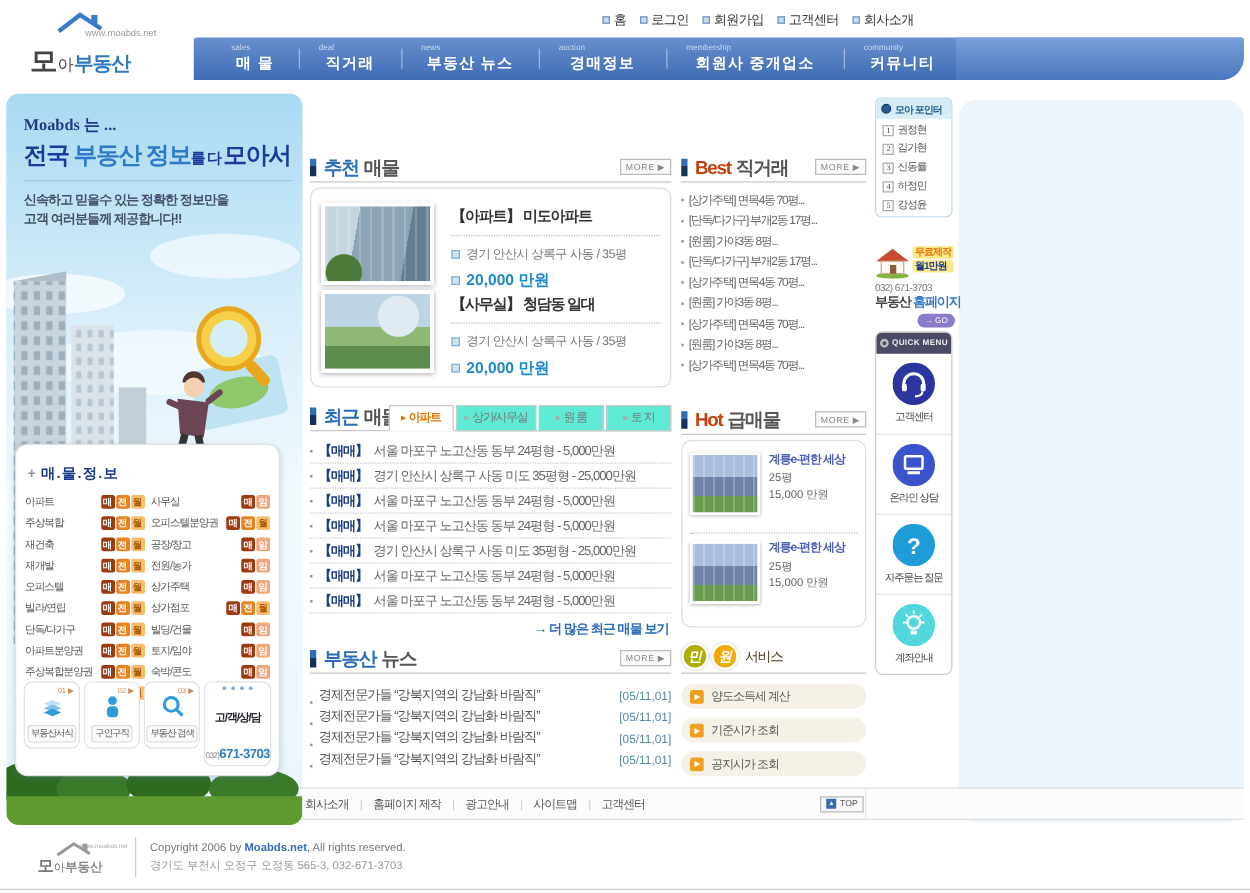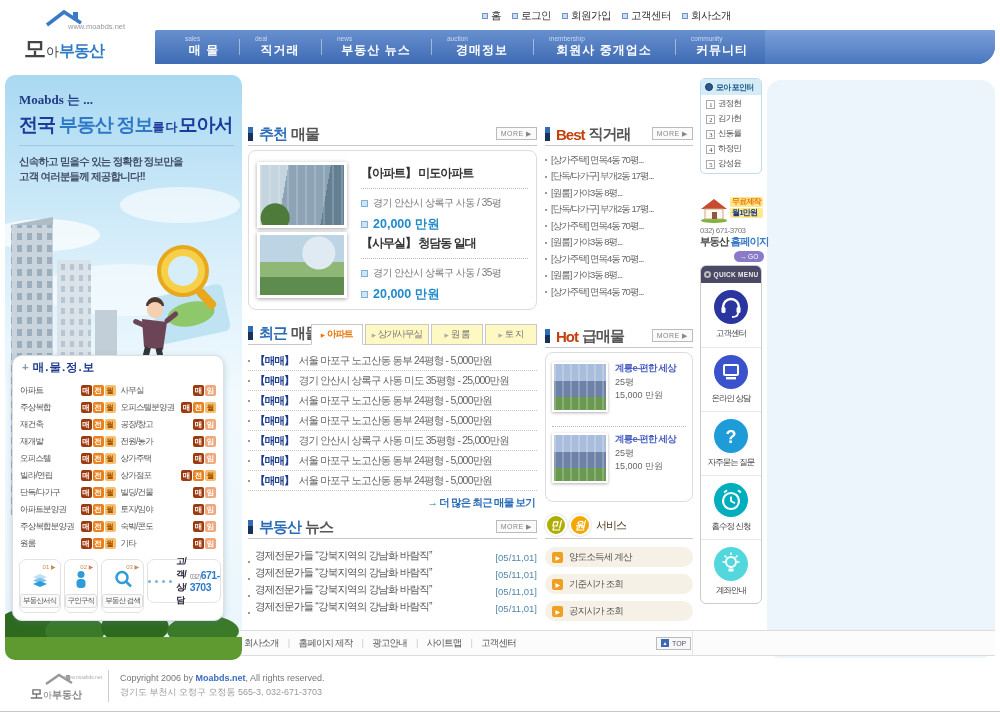--- a/index.html
+++ b/index.html
@@ -38,36 +38,36 @@
 .left-panel{position:absolute;left:5px;top:75px;width:237px;height:585px;border-radius:10px;overflow:hidden;background:linear-gradient(180deg,#A9D9F2 0%,#D7EEFA 30%,#F2FAFE 55%,#EAF6FC 100%)}
 .scene{position:absolute;left:0;top:0;z-index:1}
 .intro{position:absolute;top:16px;left:14px;right:8px;z-index:2}
 .tagline{font-family:"Liberation Serif","DejaVu Serif",serif;font-size:13px;font-weight:bold;color:#223A85}
 .headline{margin-top:5px;font-family:"Liberation Serif","DejaVu Serif",serif;font-weight:bold;color:#1B3A9C;line-height:22px;letter-spacing:-1px}
 .hl-big{font-size:19px}.hl-sm{font-size:12px}.hl-blue{color:#2E78C8}
 .intro-divider{margin-top:7px;height:1px;background:#9CC8E8}
 .desc{margin-top:8px;font-size:10.5px;font-weight:bold;color:#44506A;line-height:15px;letter-spacing:-0.8px}
 
 
-.jb-box{position:absolute;left:7px;top:280px;width:212px;height:266px;background:#fff;border:1px solid #E0E0E0;border-radius:10px;box-shadow:0 2px 6px rgba(80,120,150,.3);z-index:3;padding:4px 7px 6px}
+.jb-box{position:absolute;left:7px;top:280px;width:212px;height:266px;background:#fff;border:1px solid #E0E0E0;border-radius:10px;box-shadow:0 2px 6px rgba(80,120,150,.3);z-index:3;padding:15px 7px 6px}
 .jb-title{font-size:11.5px;font-weight:bold;color:#1B3A8C;margin:0 0 7px 2px;letter-spacing:1px}
 .jb-plus{color:#8899AA;margin-right:3px}
 .jb-grid{display:grid;grid-template-columns:1fr 1fr;column-gap:5px}
 .jb-col{display:flex;flex-direction:column}
 .jb-row{display:flex;align-items:center;height:17px}
 .jb-label{flex:1;font-size:8.5px;color:#555;letter-spacing:-0.8px;white-space:nowrap}
 .jb-badges{display:flex;gap:1px}
 .bdg{width:11px;height:11px;border-radius:2px;font-size:7.5px;font-weight:bold;color:#fff;display:flex;align-items:center;justify-content:center;font-style:normal}
 .bdg-mae{background:#9E3A10}.bdg-jeon{background:#E8821E}.bdg-wol{background:#F6BE6E;color:#A85800}.bdg-im{background:#EFA77C}
 .jb-buttons{position:absolute;left:6px;right:6px;bottom:7px;display:flex;gap:3px}
 .jb-btn{flex:1;height:54px;background:#fff;border:1px solid #E2E2E2;border-radius:7px;position:relative;display:flex;flex-direction:column;align-items:center;justify-content:flex-end;padding-bottom:4px}
 .jb-num{position:absolute;top:3px;right:4px;font-size:6px;color:#CC8855}
 .jb-ico{position:absolute;top:10px}
 .jb-btn-label{font-size:7.5px;color:#555;border:1px solid #DDD;background:#FAFAFA;border-radius:3px;padding:1px 2px;white-space:nowrap;letter-spacing:-0.8px}
-.jb-consult{flex:1.2;height:44px;background:#fff;border:1px solid #E2E2E2;border-radius:7px;display:flex;align-items:center;justify-content:center;gap:4px}
+.jb-consult{flex:1.2;height:68px;background:#fff;border:1px solid #E2E2E2;border-radius:7px;display:flex;flex-direction:column;align-items:center;justify-content:center;gap:16px}
 .jb-dots{display:flex;gap:4px}
 .jb-dots i{width:3px;height:3px;border-radius:50%;background:#7FB0D8}
 .jb-consult-label{font-size:9px;font-weight:bold;color:#223;letter-spacing:-1px}
 .jb-phone{font-size:10.5px;font-weight:bold;color:#2E7BC8;letter-spacing:-0.5px}
 .jb-area{font-size:6.5px;color:#888;font-weight:normal}
 
 
 .sec-head{position:absolute;left:0;right:0;height:23px;border-bottom:1px solid #C8C8C8;display:flex;align-items:center}
 .mark{width:5px;height:14px;margin-right:6px;background:linear-gradient(180deg,#2F6EB5 0 6px,#16325C 6px 100%)}
 .st1{font-size:15px;font-weight:bold;letter-spacing:-1px}
@@ -83,21 +83,21 @@
 .feat-photo{width:90px;height:66px;border:3px solid #fff;box-shadow:0 1px 4px rgba(0,0,0,.35);flex:none}
 .building-photo{background:radial-gradient(circle at 18% 88%,#4E7A3A 0 14px,transparent 15px),repeating-linear-gradient(90deg,rgba(255,255,255,.18) 0 2px,transparent 2px 9px),linear-gradient(100deg,#C5D5E0 0 30%,#8CA4B6 30% 75%,#647E92 75%)}
 .park-photo{background:radial-gradient(circle at 70% 30%,#DFEAF2 0 16px,transparent 17px),linear-gradient(180deg,#BCD4E4 0 45%,#8FB877 45% 70%,#5E8B4E 70%)}
 .feat-info{flex:1;padding-top:3px}
 .feat-title{font-size:12px;font-weight:bold;color:#333;letter-spacing:-1px;border-bottom:1px dotted #BBB;padding-bottom:6px}
 .feat-loc{margin-top:7px;font-size:10px;color:#777;display:flex;gap:5px;align-items:center;letter-spacing:-0.5px}
 .msq{width:7px;height:7px;background:#CFE4F4;border:1px solid #7FB0D8;flex:none}
 .feat-price{margin-top:6px;font-size:12.5px;font-weight:bold;color:#1F8ACB;display:flex;gap:5px;align-items:center}
 .head-recent{top:247px}
 .tabs{position:absolute;right:0;bottom:-1px;display:flex;height:21px}
-.tab{min-width:52px;padding:0 6px;display:flex;align-items:center;justify-content:center;gap:3px;font-size:9.5px;color:#777;background:#fef9c3;border:1px solid #C8C8C8;margin-left:2px;letter-spacing:-1px;white-space:nowrap}
+.tab{min-width:52px;padding:0 6px;display:flex;align-items:center;justify-content:center;gap:3px;font-size:9.5px;color:#777;background:#5eead4;border:1px solid #C8C8C8;margin-left:2px;letter-spacing:-1px;white-space:nowrap}
 .tab::before{content:"▶";font-size:5.5px;color:#AAA}
 .tab.active{background:#fff;color:#E8750A;font-weight:bold;border-bottom-color:#fff}
 .tab.active::before{color:#E8750A}
 .recent-list{position:absolute;top:276px;left:0;right:0}
 .row{height:20px;display:flex;align-items:center;gap:5px;border-bottom:1px dotted #C8C8C8;font-size:10.5px;color:#666;letter-spacing:-0.8px;white-space:nowrap}
 .dot{width:2px;height:2px;background:#999;flex:none}
 .rtag{color:#1B3C8C;font-weight:bold}
 .more-link{position:absolute;top:421px;right:2px;font-size:10.5px;font-weight:bold;color:#2A6CB8;letter-spacing:-0.8px}
 .head-news{top:441px}
 .news-list{position:absolute;top:471px;left:0;right:0}
@@ -838,29 +838,20 @@
       </a>
       <a class="qk-item">
         <svg class="qk-circle" width="34" height="34" viewBox="0 0 34 34">
             <circle cx="17" cy="17" r="17" fill="#1E9CD8"></circle>
             <text x="17" y="24" text-anchor="middle" font-size="18" font-weight="bold" fill="#fff" font-family="Liberation Sans, sans-serif">?</text>
           </svg>
         <span class="qk-label">자주묻는 질문</span>
       </a>
       <a class="qk-item">
         <svg class="qk-circle" width="34" height="34" viewBox="0 0 34 34">
-            <circle cx="17" cy="17" r="17" fill="#00AEBE"></circle>
-            <circle cx="17" cy="18" r="8" fill="none" stroke="#fff" stroke-width="2.2"></circle>
-            <path d="M17 13.5 v4.5 l4 2.2" stroke="#fff" stroke-width="1.8" fill="none"></path>
-            <path d="M10 9.5 l3 -2.2 M24 7.3 l3 2.2" stroke="#fff" stroke-width="2"></path>
-          </svg>
-        <span class="qk-label">홈수정 신청</span>
-      </a>
-      <a class="qk-item">
-        <svg class="qk-circle" width="34" height="34" viewBox="0 0 34 34">
             <circle cx="17" cy="17" r="17" fill="#52D8DC"></circle>
             <circle cx="17" cy="15" r="5" fill="none" stroke="#fff" stroke-width="2"></circle>
             <g stroke="#fff" stroke-width="1.6">
               <line x1="17" y1="5.5" x2="17" y2="8"></line>
               <line x1="8.5" y1="15" x2="11" y2="15"></line>
               <line x1="23" y1="15" x2="25.5" y2="15"></line>
               <line x1="10.5" y1="8.5" x2="12.5" y2="10.5"></line>
               <line x1="23.5" y1="8.5" x2="21.5" y2="10.5"></line>
             </g>
             <rect x="14.5" y="21.5" width="5" height="3" fill="#fff"></rect>

